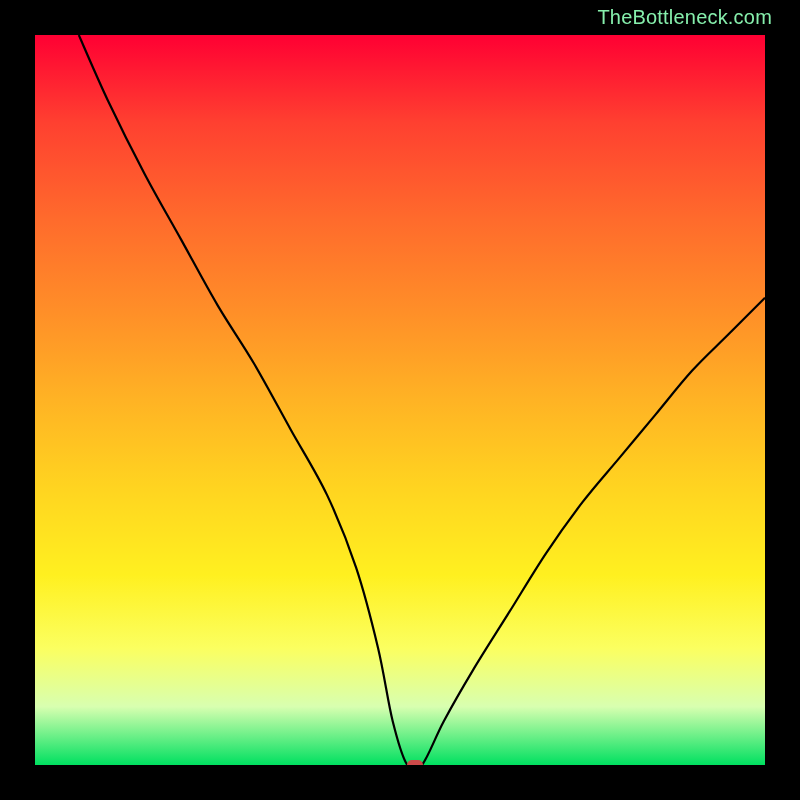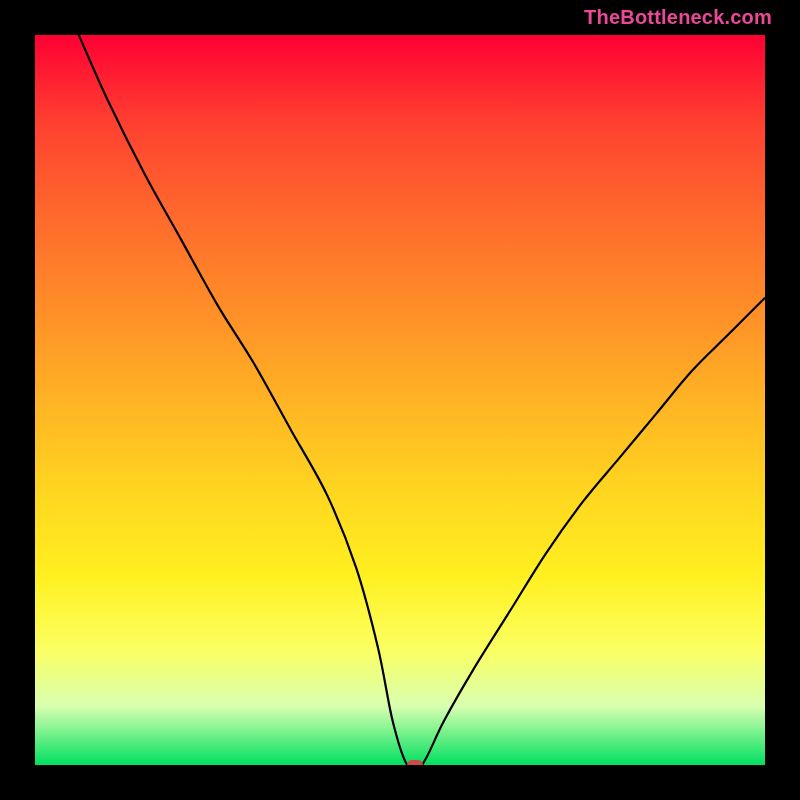--- a/index.html
+++ b/index.html
@@ -49,23 +49,23 @@
     position: absolute;
     width: 16px;
     height: 10px;
     border-radius: 5px;
     transform: translate(-50%, -50%);
   }
   .watermark {
     position: absolute;
     top: 6px;
     right: 28px;
-    color: #ec4899;
+    color: #86efac;
     font-size: 20px;
-    font-weight: 700;
+    font-weight: 400;
     letter-spacing: 0.2px;
   }
 </style>
 </head>
 <body>
 
 <div class="stage">
 
   <div class="plot-area">
     <div class="gradient-bg"></div>

